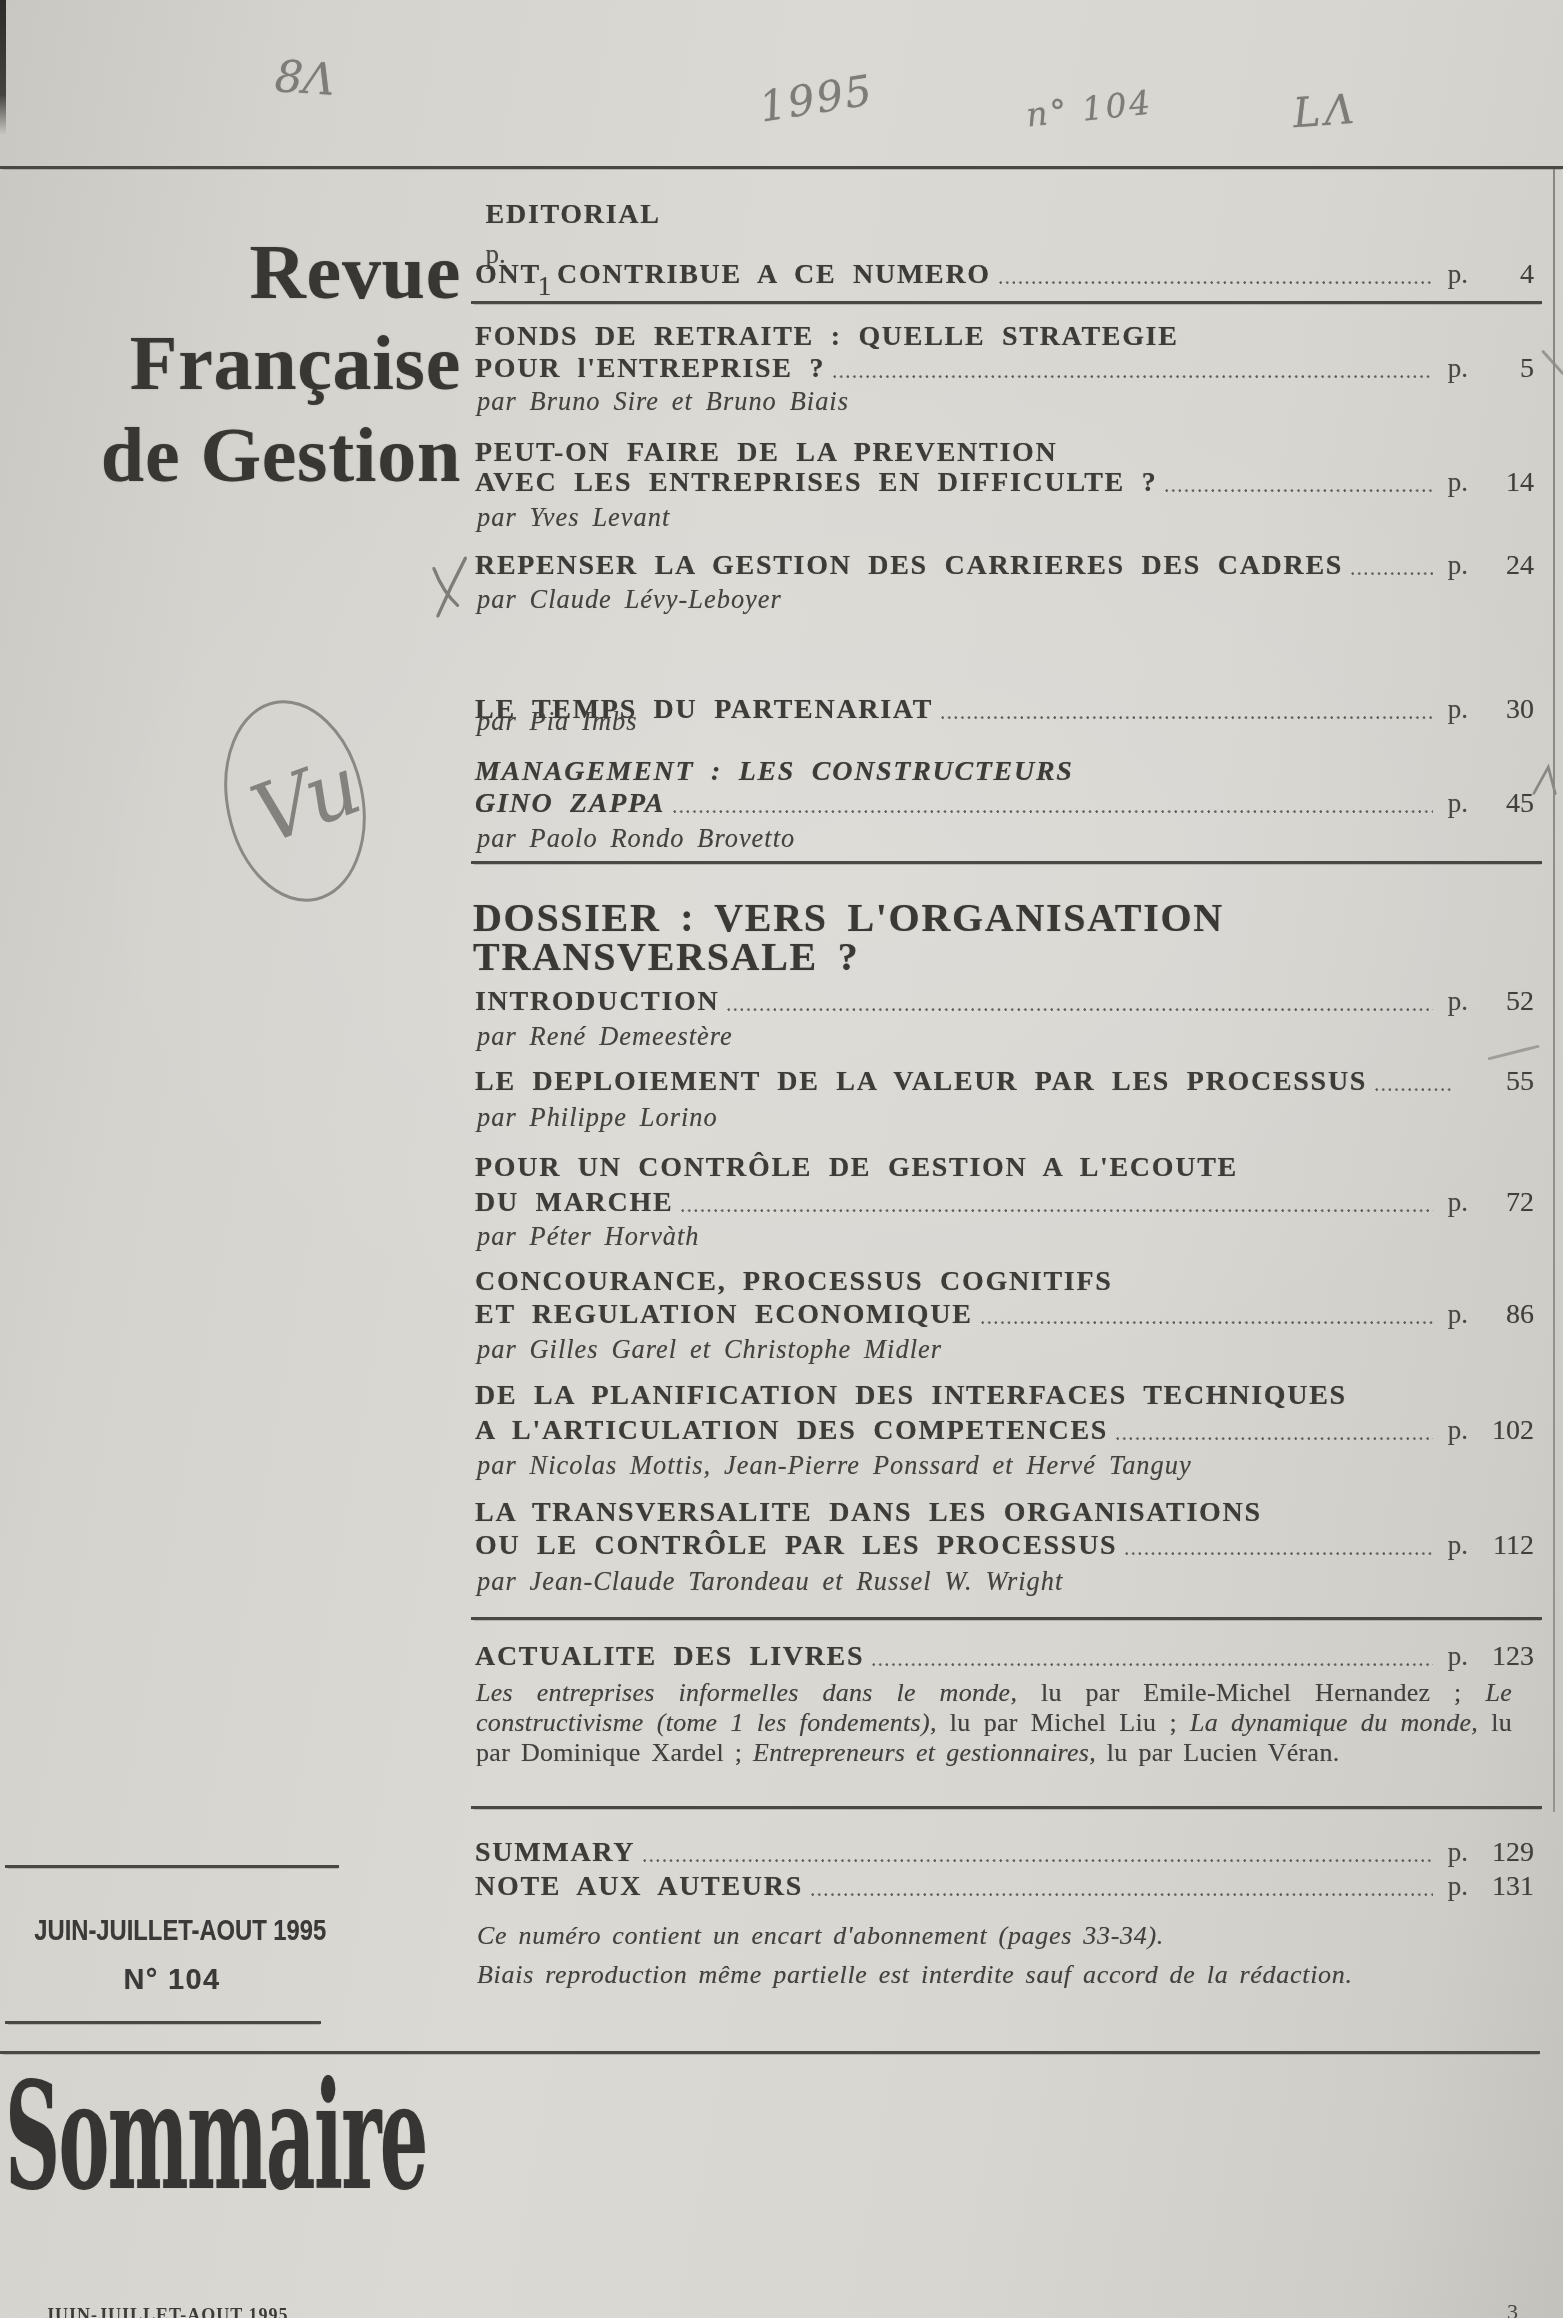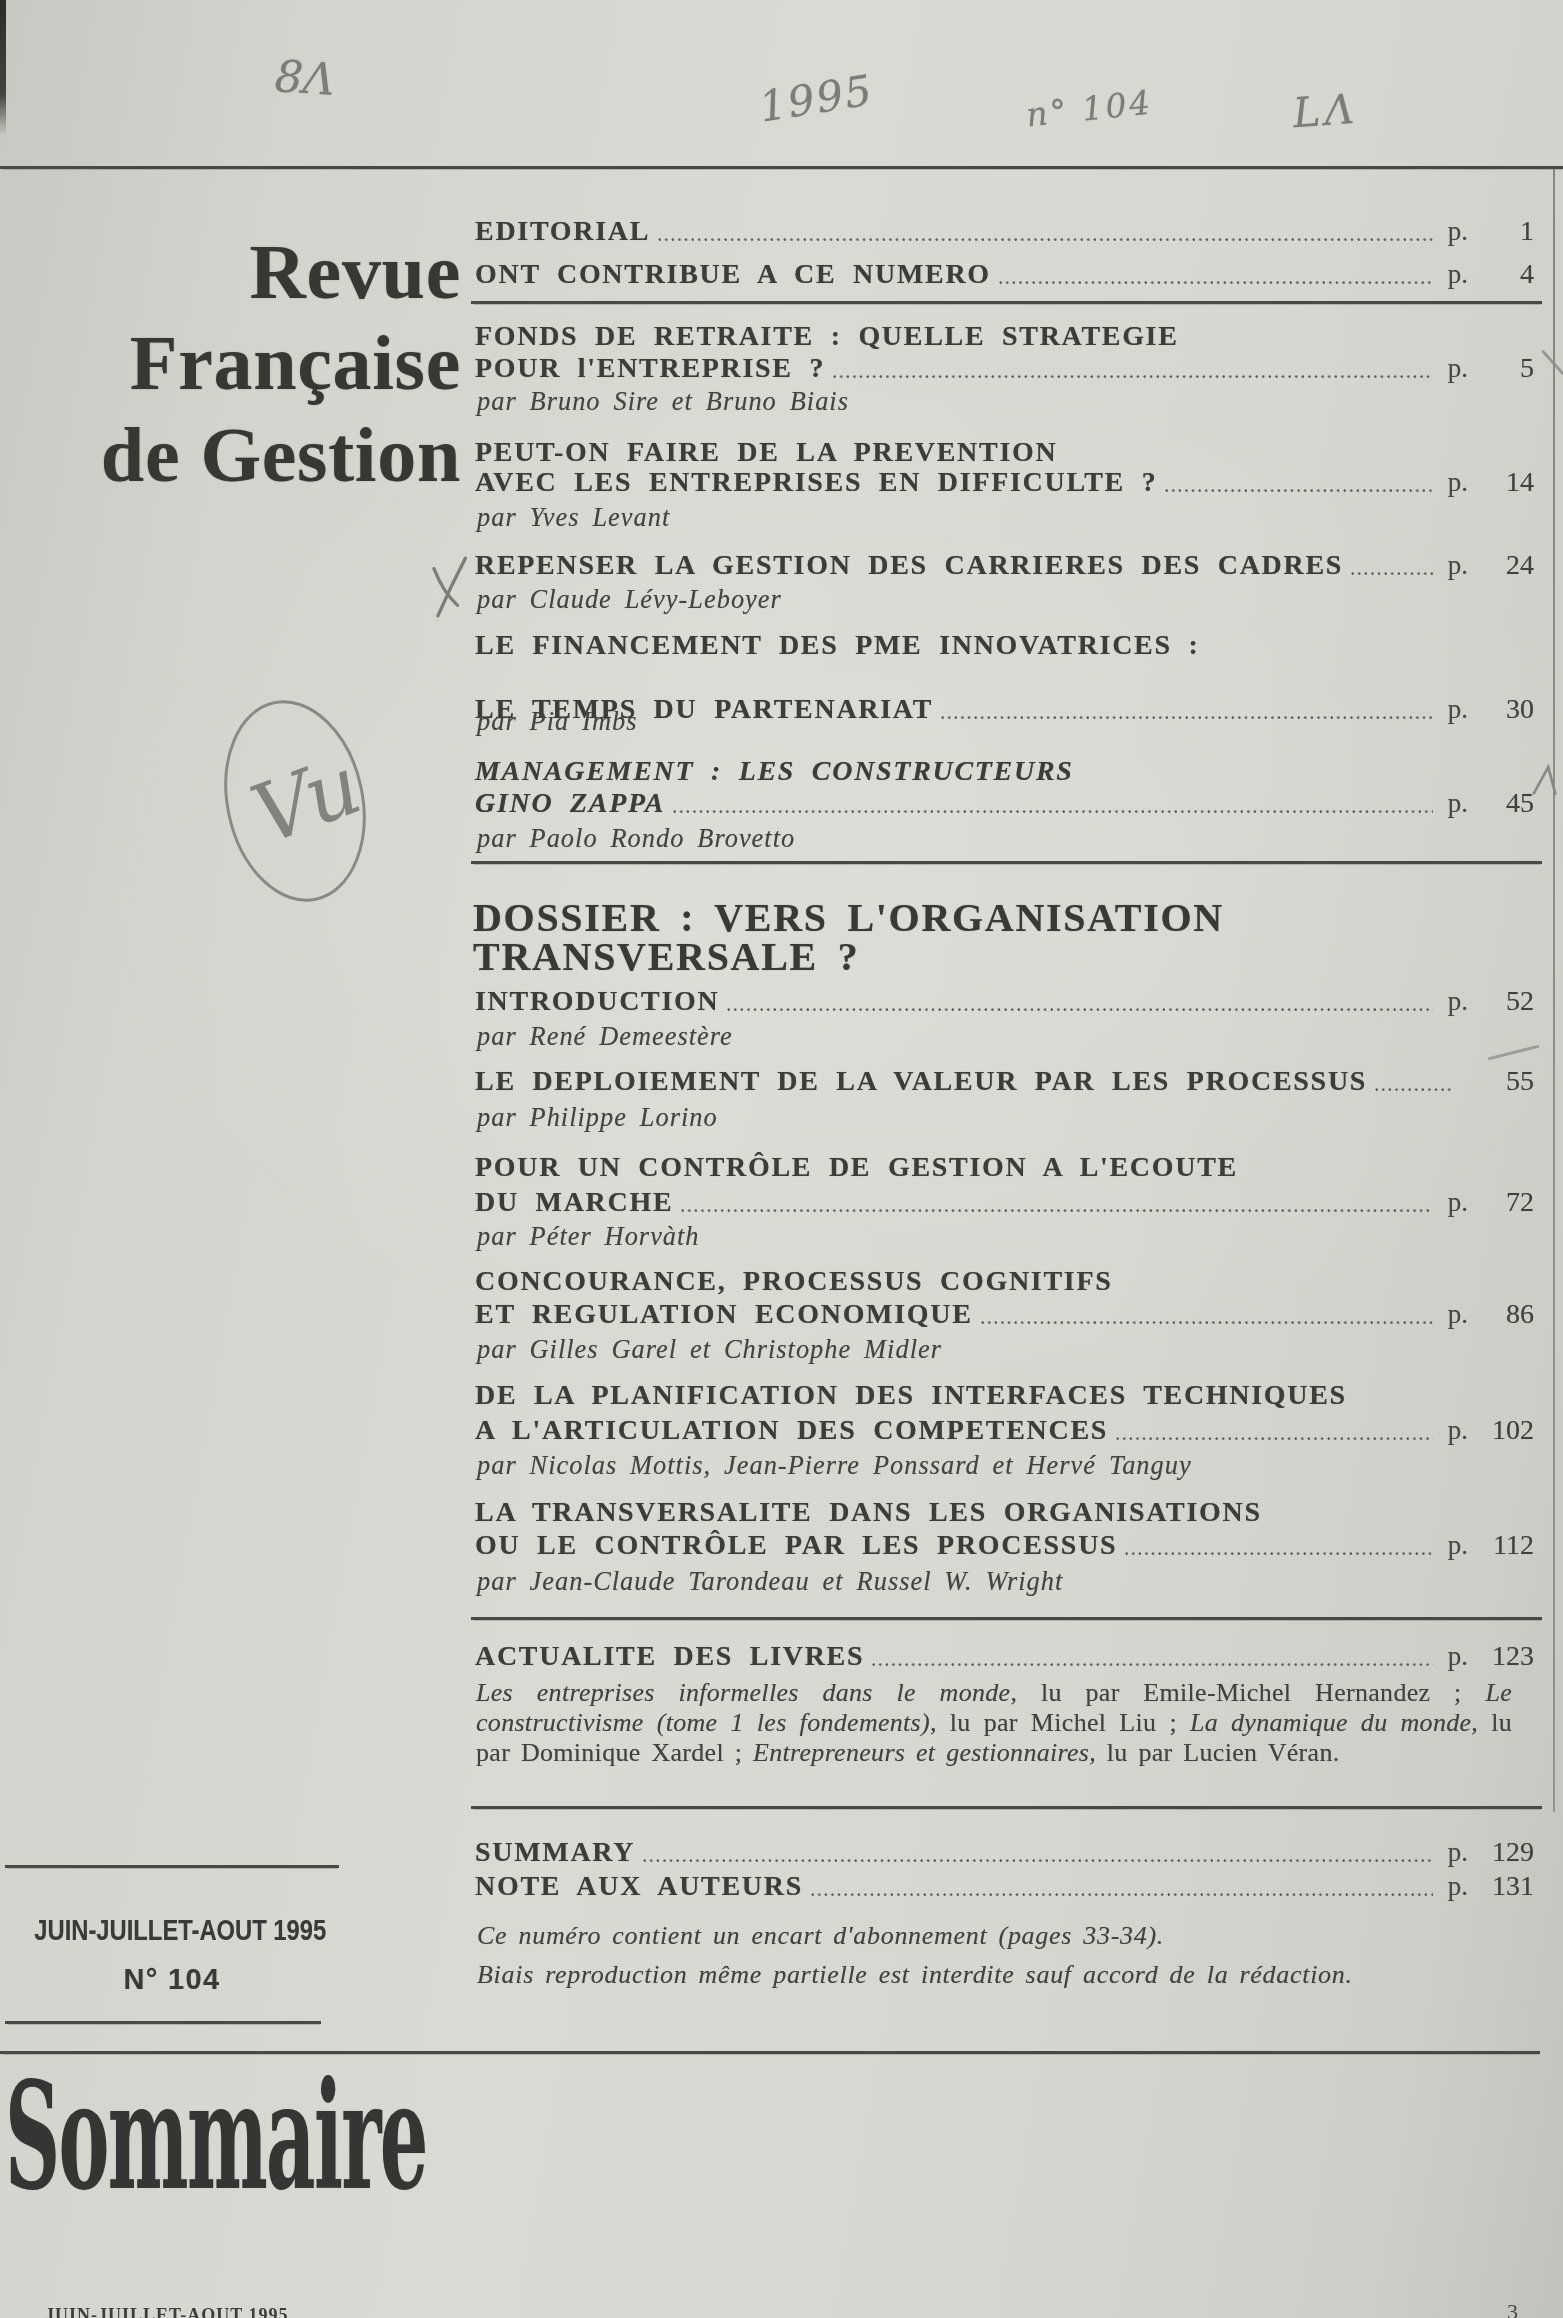--- a/index.html
+++ b/index.html
@@ -110,21 +110,21 @@
     <path d="M6,22 Q20,58 42,78" fill="none" stroke="#7f7d79" stroke-width="5" stroke-linecap="round"></path>
     <path d="M54,6 Q32,48 12,94" fill="none" stroke="#7f7d79" stroke-width="5" stroke-linecap="round"></path>
   </svg>
 
   <svg class="pencil" style="left:1533px; top:763px;" width="28" height="36" viewBox="0 0 42 54">
     <path d="M4,48 L20,6 L36,44" fill="none" stroke="#8a8884" stroke-width="4" stroke-linecap="round" transform="rotate(8 20 27)"></path>
   </svg>
 
   <div class="mark55"></div>
 
-  <div class="row" style="top:215px;">
+  <div class="row" style="top:198px;flex-direction:column;">
     <span class="t">EDITORIAL</span>
     <span class="dots"></span>
     <span class="pp">p.</span>
     <span class="num">1</span>
   </div>
   <div class="row" style="top:258px;">
     <span class="t">ONT CONTRIBUE A CE NUMERO</span>
     <span class="dots"></span>
     <span class="pp">p.</span>
     <span class="num">4</span>
@@ -151,21 +151,20 @@
   <div class="author" style="top:502px;">par Yves Levant</div>
 
   <div class="row" style="top:549px;">
     <span class="t">REPENSER LA GESTION DES CARRIERES DES CADRES</span>
     <span class="dots"></span>
     <span class="pp">p.</span>
     <span class="num">24</span>
   </div>
   <div class="author" style="top:584px;">par Claude Lévy-Leboyer</div>
 
-  <div class="line1" style="top:629px;">LE FINANCEMENT DES PME INNOVATRICES :</div>
   <div class="row" style="top:661px;margin-top:32px;">
     <span class="t">LE TEMPS DU PARTENARIAT</span>
     <span class="dots"></span>
     <span class="pp">p.</span>
     <span class="num">30</span>
   </div>
   <div class="author" style="top:706px;">par Pia Imbs</div>
 
   <div class="line1 it" style="top:755px;">MANAGEMENT : LES CONSTRUCTEURS</div>
   <div class="row" style="top:787px;">

